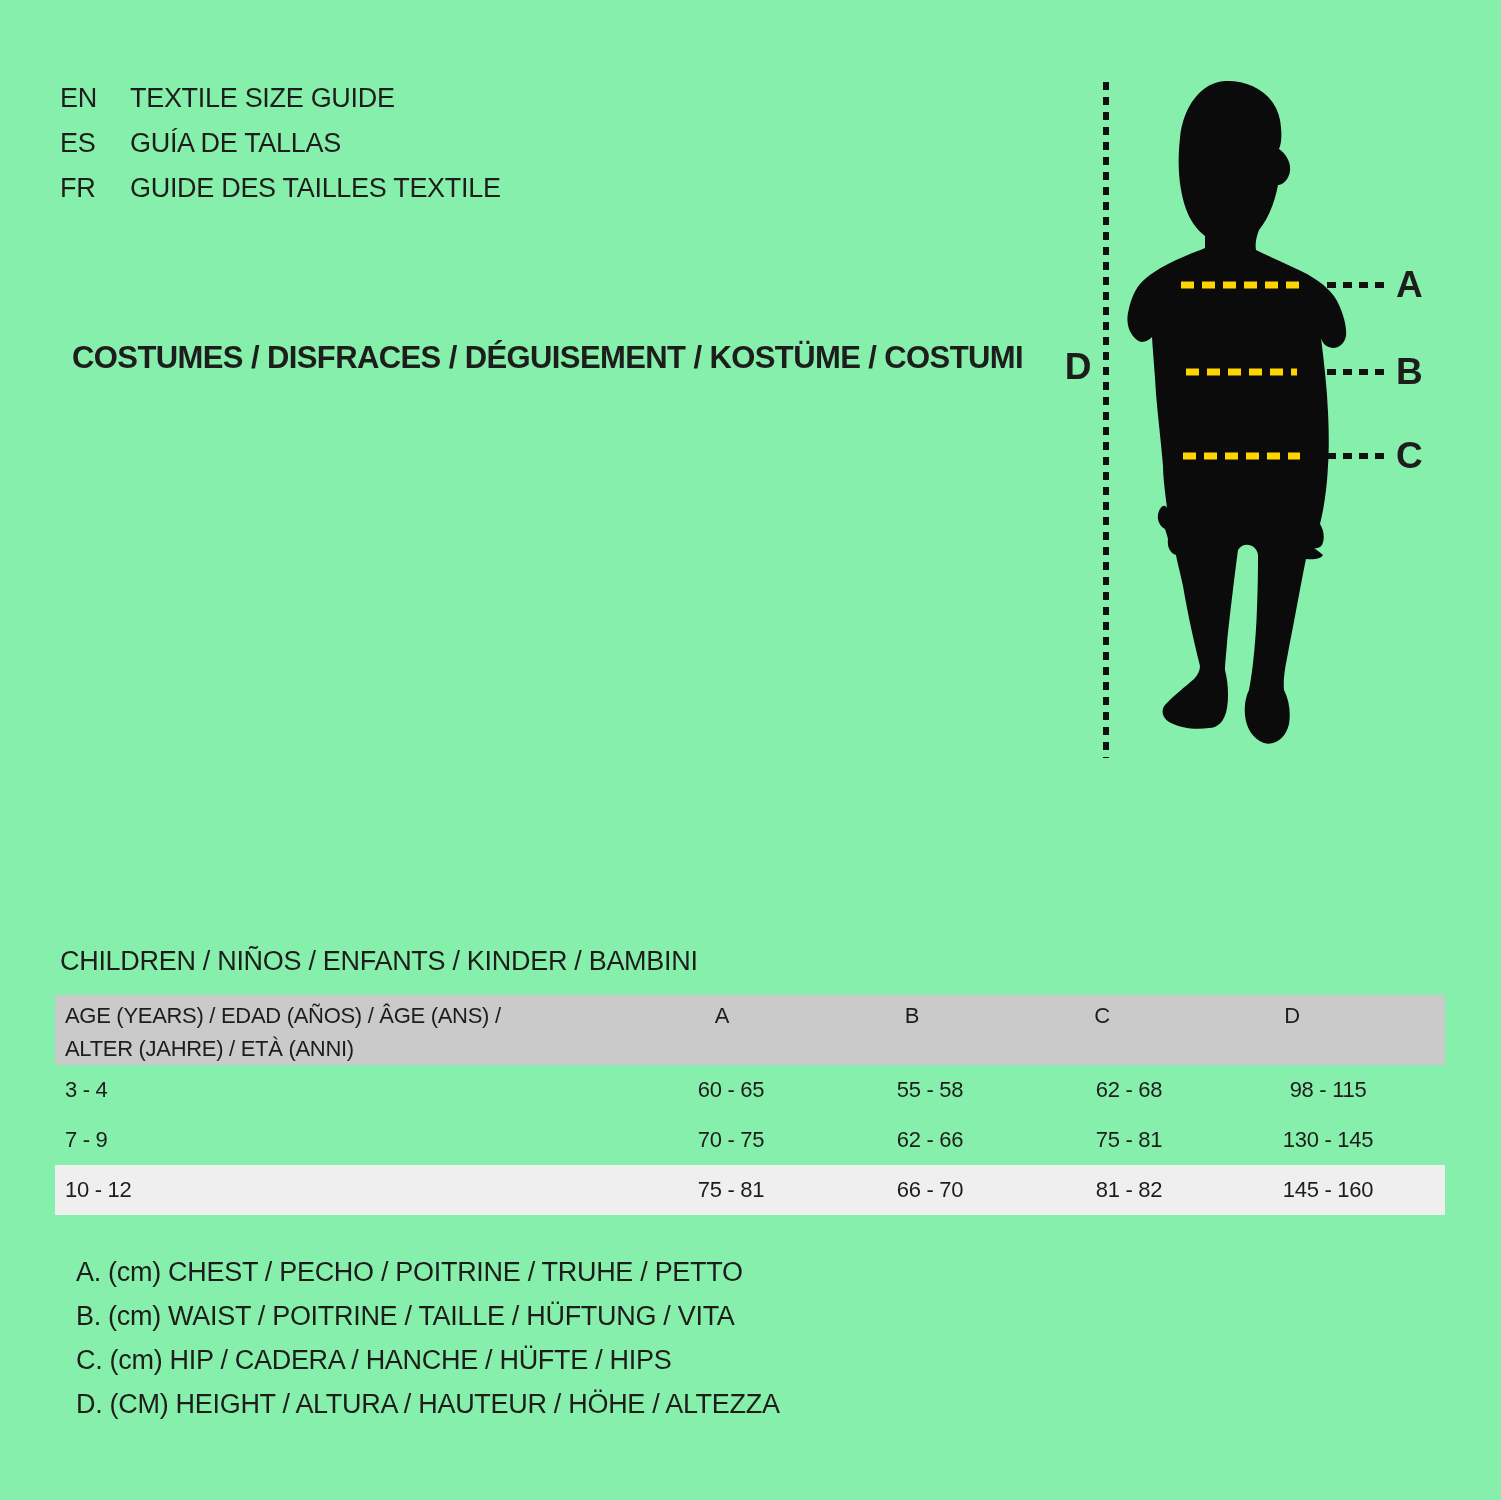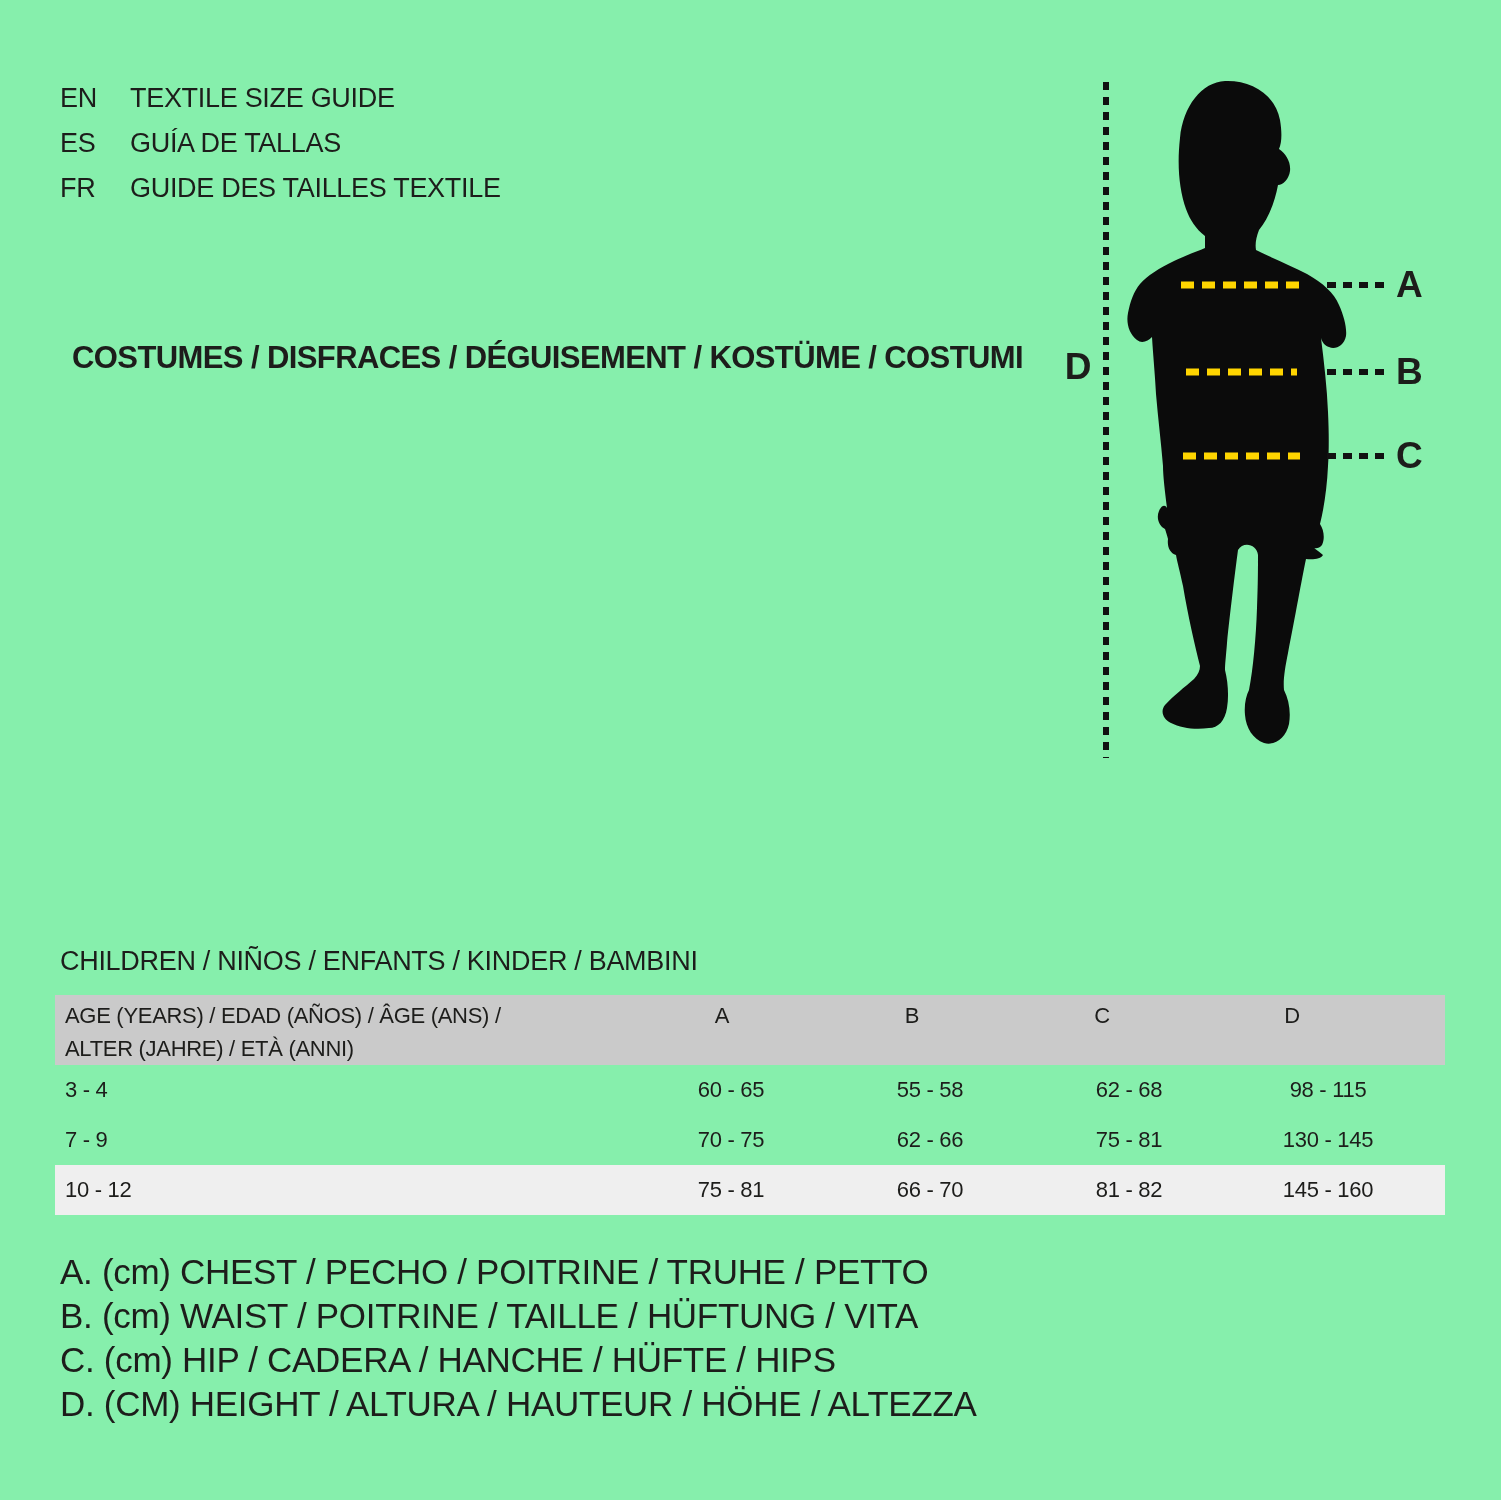--- a/index.html
+++ b/index.html
@@ -119,23 +119,24 @@
   .t-row.alt { background: #efefef; }
 
   
   .legend {
     position: absolute;
     left: 60px; top: 1250px;
     list-style: none;
   }
   .legend li {
     line-height: 44px;
-    font-size: 35px;
+    font-size: 27px;
     letter-spacing: -0.3px;
     white-space: nowrap;
+    margin-left: 16px;
   }
 </style>
 </head>
 <body>
 
 <div class="page">
 
   <section class="lang-block">
     <div class="lang-row">
       <span class="lang-code">EN</span>

